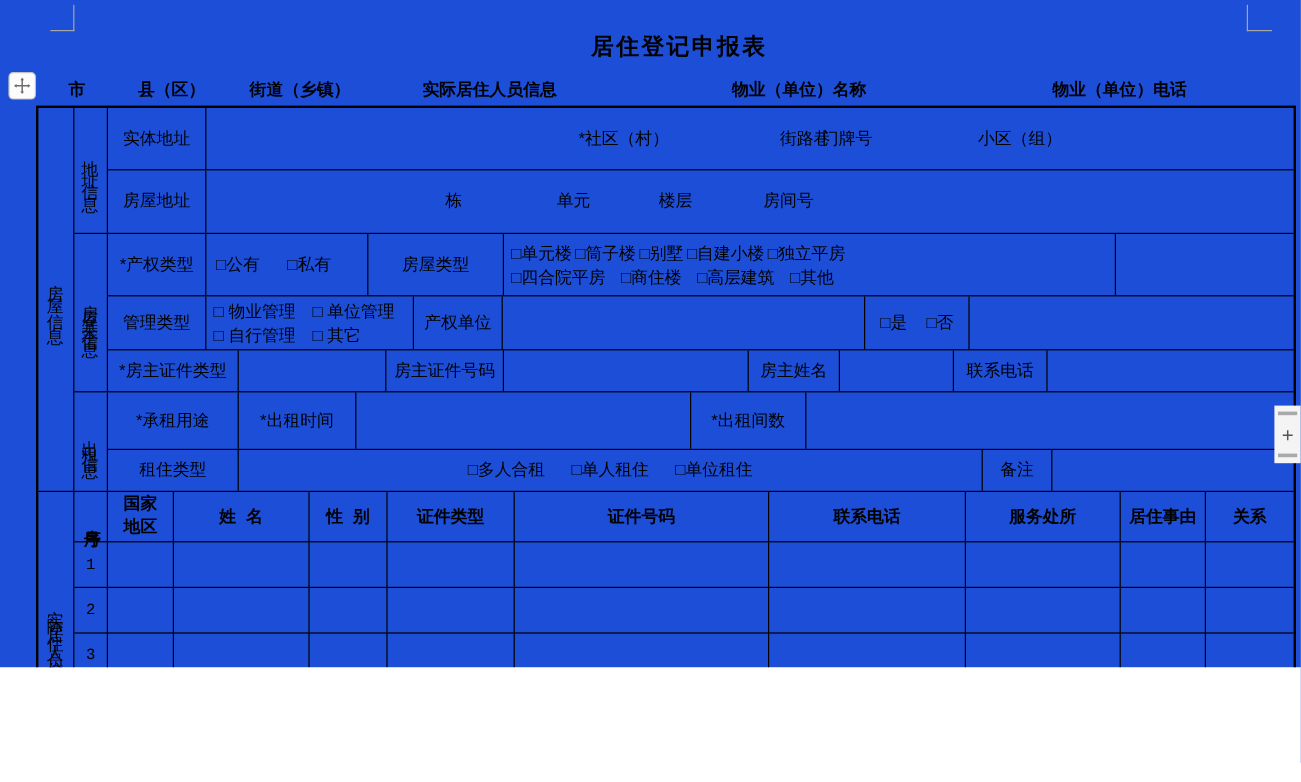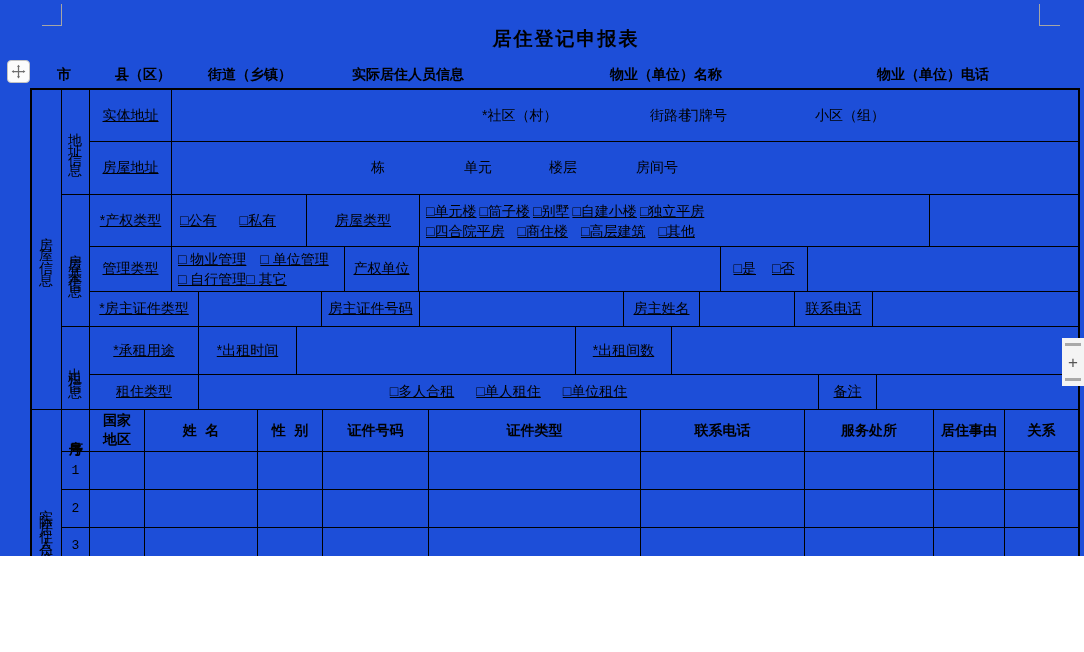--- a/index.html
+++ b/index.html
@@ -26,21 +26,21 @@
   .band1 { display: flex; height: 320px; border-bottom: 1px solid #000; }
   .band2 { display: flex; flex: 1; min-height: 0; }
   .colA { width: 30px; border-right: 1px solid #000; display: flex; align-items: center; justify-content: center; }
   .colB { width: 28px; border-right: 1px solid #000; display: flex; align-items: center; justify-content: center; }
   .vtext { writing-mode: vertical-rl; text-orientation: upright; font-size: 14px; line-height: 1; }
   .ls12 { letter-spacing: 12px; } .ls10 { letter-spacing: 10px; }
   .ls7 { letter-spacing: 7px; } .ls6 { letter-spacing: 6px; } .ls2 { letter-spacing: 2px; }
   .top-main { flex: 1; min-width: 0; display: flex; flex-direction: column; }
   .group { display: flex; border-bottom: 1px solid #000; }
   .group.nbb { border-bottom: none; flex: 1; min-height: 0; }
-  .grows { flex: 1; min-width: 0; display: flex; flex-direction: column; text-decoration: underline; }
+  .grows { flex: 1; min-width: 0; display: flex; flex-direction: column; }
   .row { display: flex; border-bottom: 1px solid #000; }
   .row.nbb { border-bottom: none; flex: 1; min-height: 0; }
   .c { border-right: 1px solid #000; display: flex; align-items: center; justify-content: center;
        font-size: 14px; position: relative; }
   .c.nbr { border-right: none; }
   .c.flex1 { flex: 1; min-width: 0; }
   .c.col { flex-direction: column; }
   .optline { display: flex; align-items: center; line-height: 20px; white-space: nowrap; }
   .af { position: absolute; top: 50%; transform: translateY(-50%); white-space: nowrap; font-size: 14px; }
   .opt { white-space: nowrap; }
@@ -155,21 +155,21 @@
               </div>
               <div class="c nbr flex1"></div>
             </div>
             <div class="row" style="height:45px">
               <div class="c" style="width:82px">管理类型</div>
               <div class="c col" style="width:173px;align-items:flex-start;padding-left:6px">
                 <div class="optline" style="gap:14px">
                   <span class="opt">□ 物业管理</span>
                   <span class="opt">□ 单位管理</span>
                 </div>
-                <div class="optline" style="">
+                <div class="optline" style="gap:14px">
                   <span class="opt">□ 自行管理</span>
                   <span class="opt">□ 其它</span>
                 </div>
               </div>
               <div class="c" style="width:74px">产权单位</div>
               <div class="c" style="width:302px"></div>
               <div class="c" style="width:87px;gap:16px">
                 <span class="opt">□是</span>
                 <span class="opt">□否</span>
               </div>
@@ -223,22 +223,22 @@
       <div class="btable">
 
         <div class="gc hdr">
             <span class="vtext ls2">序号</span>
           </div>
         <div class="gc hdr">
             <span class="wrap2">国家地区</span>
           </div>
         <div class="gc hdr">姓 名</div>
         <div class="gc hdr">性 别</div>
+        <div class="gc hdr">证件类型</div>
         <div class="gc hdr">证件号码</div>
-        <div class="gc hdr">证件类型</div>
         <div class="gc hdr">联系电话</div>
         <div class="gc hdr">服务处所</div>
         <div class="gc hdr">居住事由</div>
         <div class="gc hdr nbr">关系</div>
 
         <div class="gc">
             <span class="num">1</span>
           </div>
         <div class="gc"></div>
         <div class="gc"></div>

